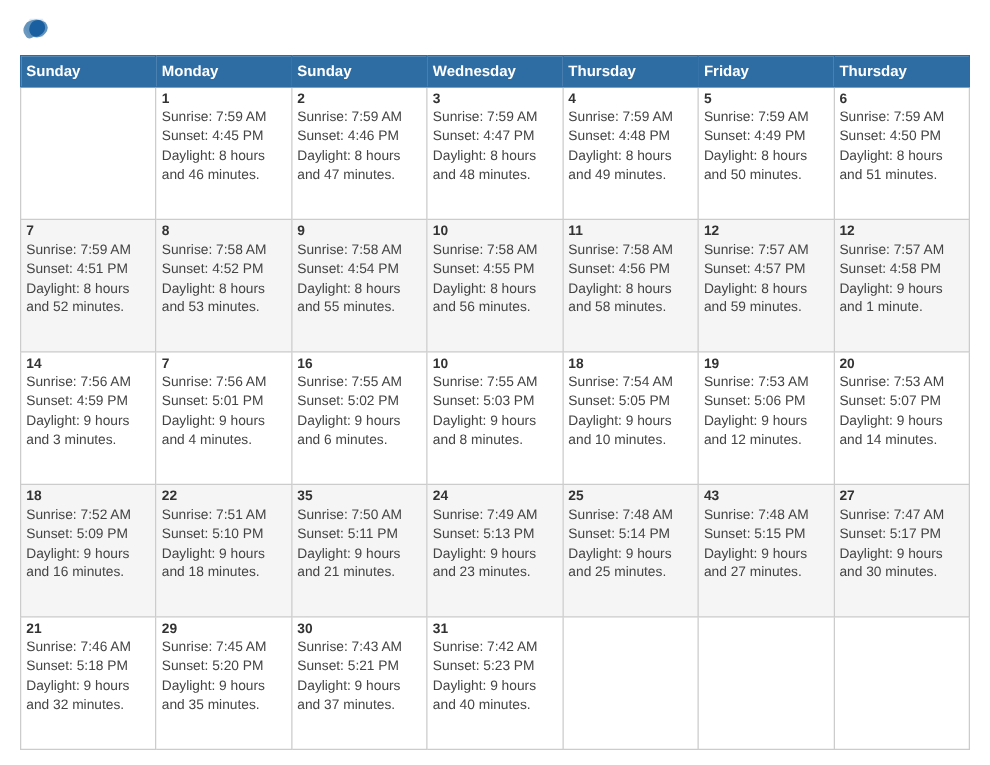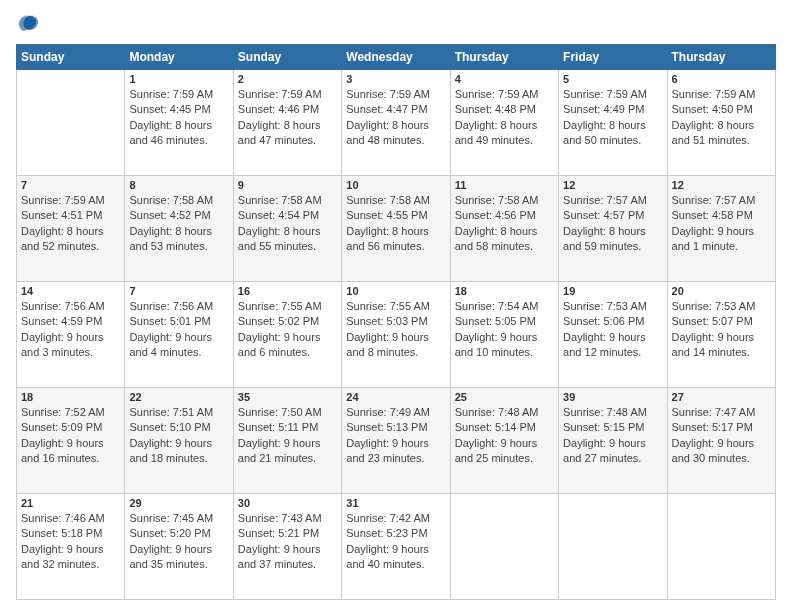--- a/index.html
+++ b/index.html
@@ -225,21 +225,21 @@
           </td>
           <td>
             <span class="day-number">24</span>
             <div class="day-info">Sunrise: 7:49 AM<br>Sunset: 5:13 PM<br>Daylight: 9 hours<br>and 23 minutes.</div>
           </td>
           <td>
             <span class="day-number">25</span>
             <div class="day-info">Sunrise: 7:48 AM<br>Sunset: 5:14 PM<br>Daylight: 9 hours<br>and 25 minutes.</div>
           </td>
           <td>
-            <span class="day-number">39</span>
+            <span class="day-number">43</span>
             <div class="day-info">Sunrise: 7:48 AM<br>Sunset: 5:15 PM<br>Daylight: 9 hours<br>and 27 minutes.</div>
           </td>
           <td>
             <span class="day-number">27</span>
             <div class="day-info">Sunrise: 7:47 AM<br>Sunset: 5:17 PM<br>Daylight: 9 hours<br>and 30 minutes.</div>
           </td>
         </tr>
         <tr>
           <td>
             <span class="day-number">21</span>

